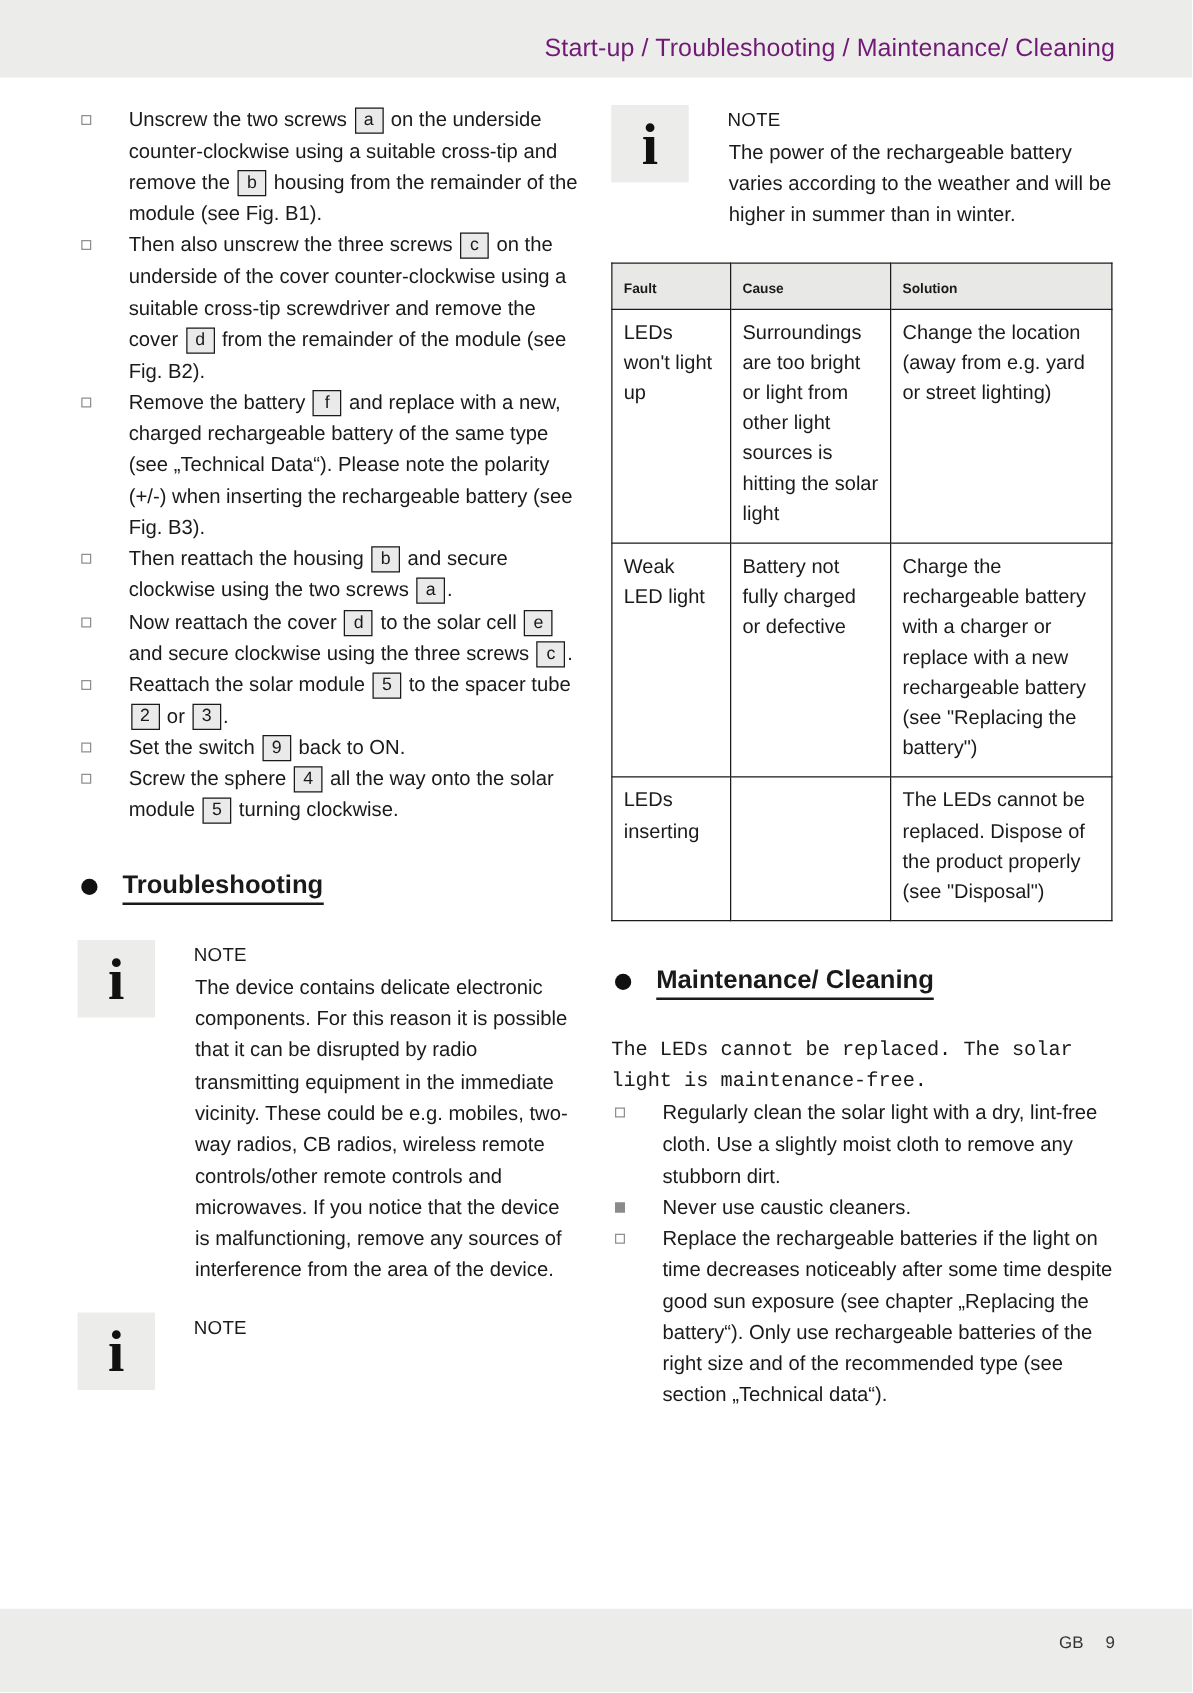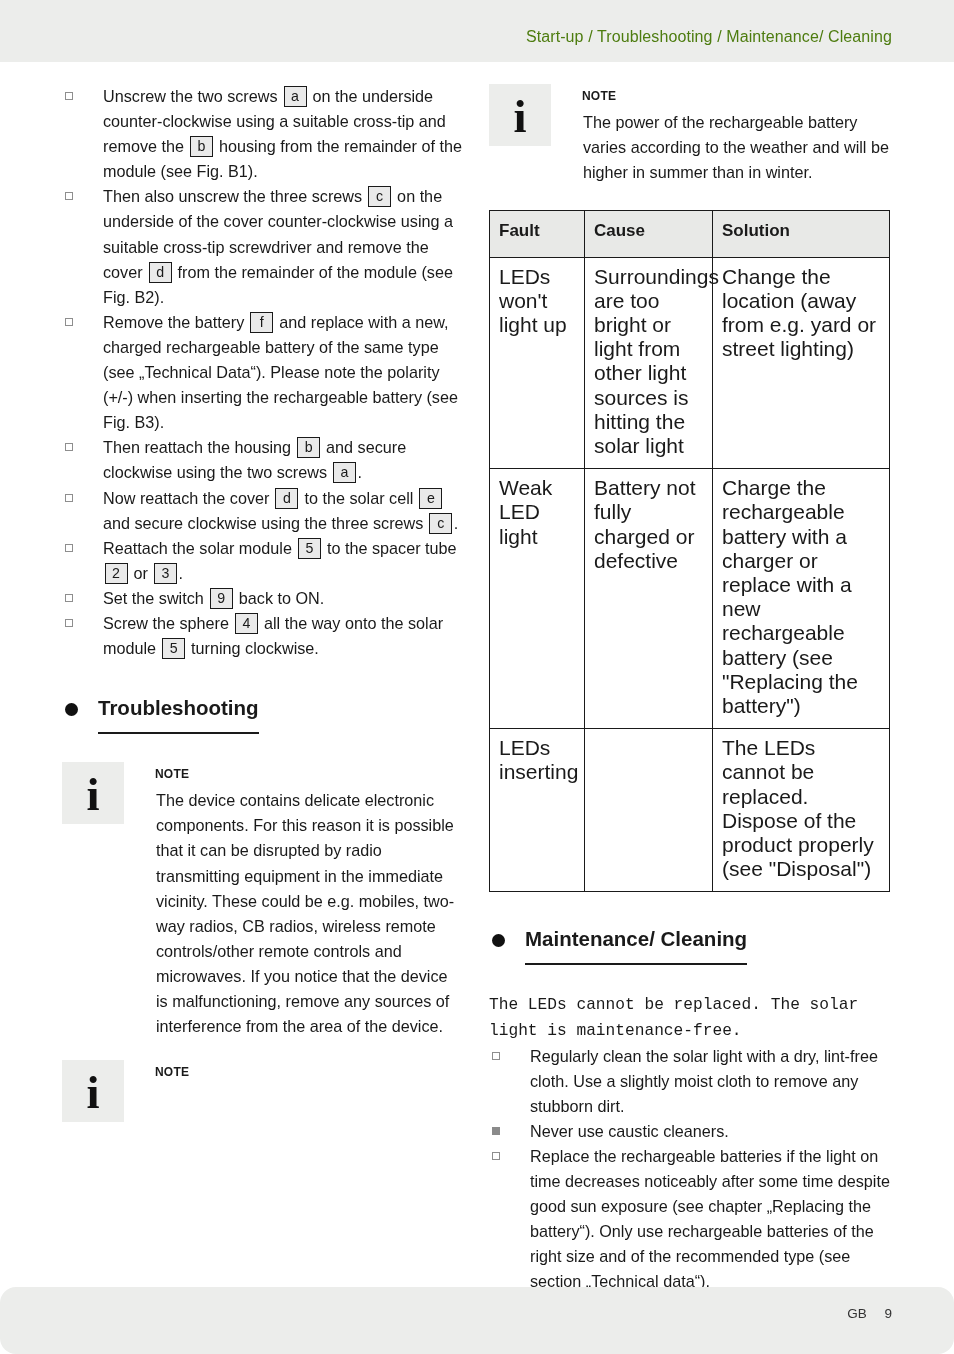--- a/index.html
+++ b/index.html
@@ -21,34 +21,33 @@
     position: absolute;
     left: 0; top: 0;
     width: 954px;
     height: 62px;
     background: #ecedeb;
   }
   .header-title {
     position: absolute;
     right: 62px;
     top: 28px;
-    font-size: 16px;
+    font-size: 20px;
     letter-spacing: 0.1px;
-    color: #4d7c0f;
+    color: #701a75;
     white-space: nowrap;
   }
 
   
   .footer-band {
     position: absolute;
     left: 0; top: 1287px;
     width: 954px;
     height: 67px;
     background: #ecedeb;
-    border-radius: 16px;
   }
   .footer-inner {
     position: absolute;
     right: 62px;
     top: 19px;
     font-size: 13.5px;
     color: #333;
     white-space: nowrap;
   }
   .footer-locale { margin-right: 14px; }
@@ -121,21 +120,21 @@
   .section-heading {
     position: relative;
     font-size: 20.5px;
     font-weight: bold;
     padding-left: 36px;
     margin: 0;
     line-height: 26px;
   }
   .section-heading .heading-text {
     border-bottom: 2.2px solid #1a1a1a;
-    padding-bottom: 11px;
+    padding-bottom: 1px;
     display: inline-block;
   }
   .heading-dot {
     position: absolute;
     left: 3px;
     top: 8px;
     width: 13px;
     height: 13px;
     border-radius: 50%;
     background: #111;
@@ -161,22 +160,22 @@
     right: 0;
     top: 3px;
     text-align: center;
     font-family: "Liberation Serif", serif;
     font-weight: bold;
     font-size: 47px;
     line-height: 58px;
     color: #111;
   }
   .note-title {
-    font-size: 12px;
-    font-weight: bold;
+    font-size: 15px;
+    font-weight: normal;
     line-height: 25.1px;
     margin: 0;
     letter-spacing: 0.2px;
   }
   .note-body {
     font-size: 16.2px;
     line-height: 25.1px;
     margin: 1px;
   }
 
@@ -184,30 +183,30 @@
   table.fault-table {
     border-collapse: collapse;
     width: 400px;
     table-layout: fixed;
   }
   table.fault-table th,
   table.fault-table td {
     border: 1.4px solid #1a1a1a;
     vertical-align: top;
     text-align: left;
-    font-size: 21px;
+    font-size: 16px;
     line-height: 24.2px;
     padding: 7px 9px 10px 9px;
   }
   table.fault-table th {
     background: #e8e9e7;
     font-weight: bold;
-    font-size: 17px;
+    font-size: 11px;
     padding-top: 8px;
-    padding-bottom: 13px;
+    padding-bottom: 3px;
   }
   .c-fault    { width: 95px; }
   .c-cause    { width: 128px; }
   .c-solution { width: 177px; }
   .spacer-20 { height: 20px; }
   .spacer-24 { height: 24px; }
   .spacer-28 { height: 28px; }
   .spacer-34 { height: 34px; }
 </style>
 </head>

